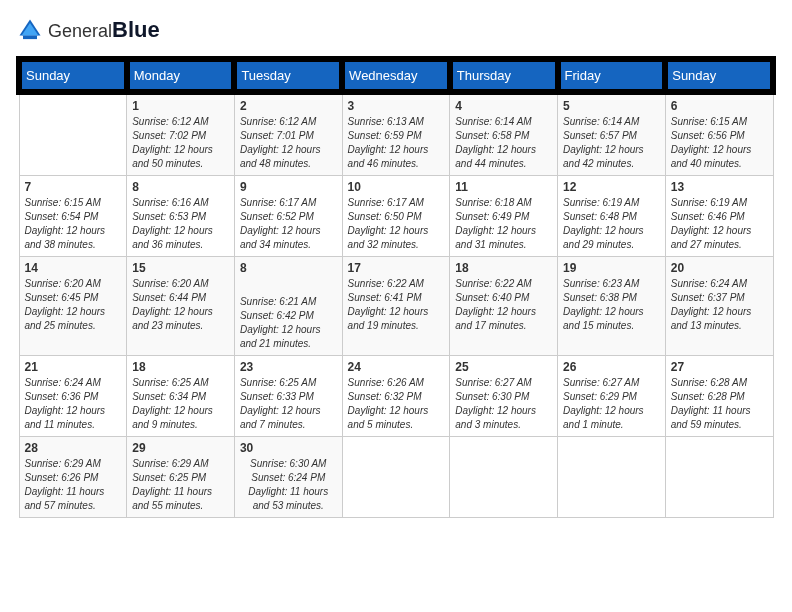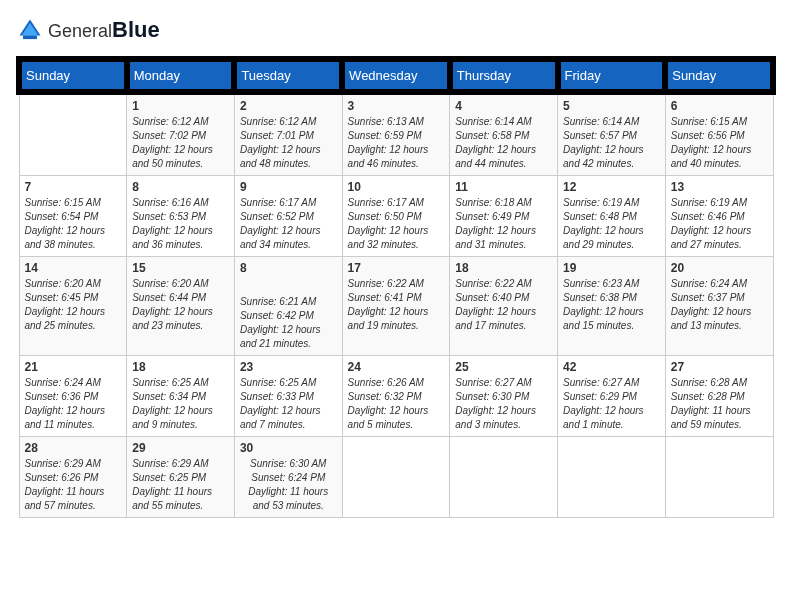--- a/index.html
+++ b/index.html
@@ -295,21 +295,21 @@
 and 5 minutes.</div>
         </td>
         <td>
           <span class="day-number">25</span>
           <div class="day-info" style="white-space: pre-line;">Sunrise: 6:27 AM
 Sunset: 6:30 PM
 Daylight: 12 hours
 and 3 minutes.</div>
         </td>
         <td>
-          <span class="day-number">42</span>
+          <span class="day-number">26</span>
           <div class="day-info" style="white-space: pre-line;">Sunrise: 6:27 AM
 Sunset: 6:29 PM
 Daylight: 12 hours
 and 1 minute.</div>
         </td>
         <td>
           <span class="day-number">27</span>
           <div class="day-info" style="white-space: pre-line;">Sunrise: 6:28 AM
 Sunset: 6:28 PM
 Daylight: 11 hours

